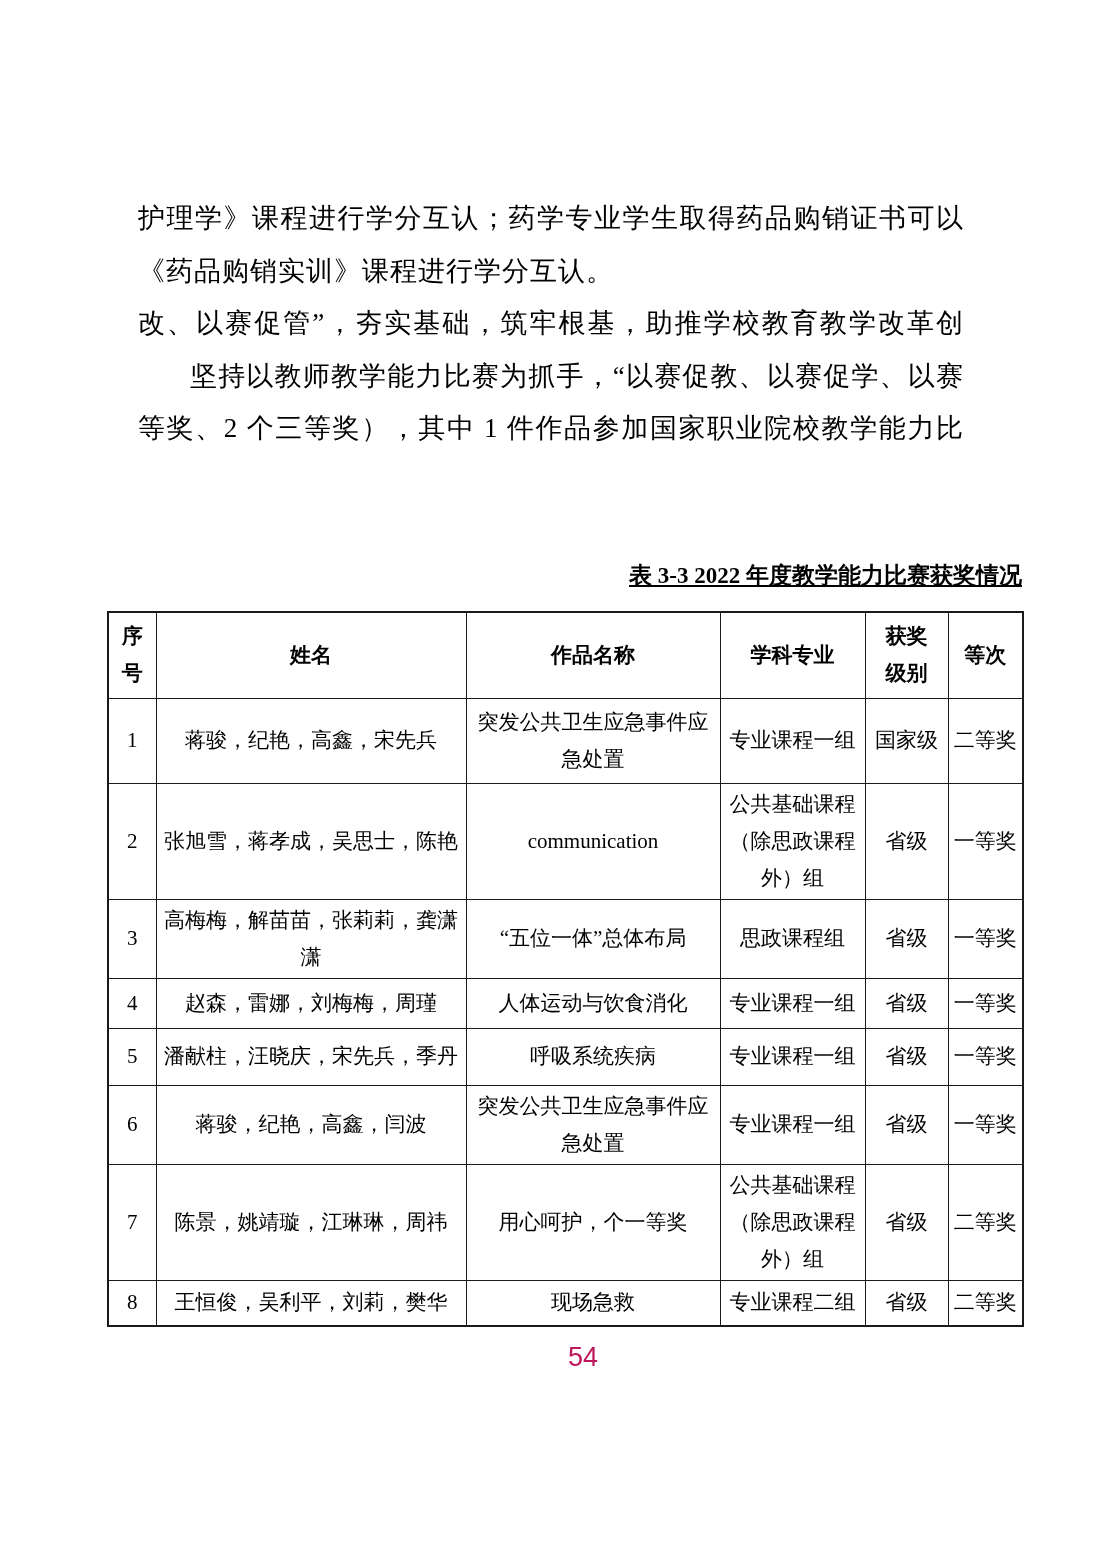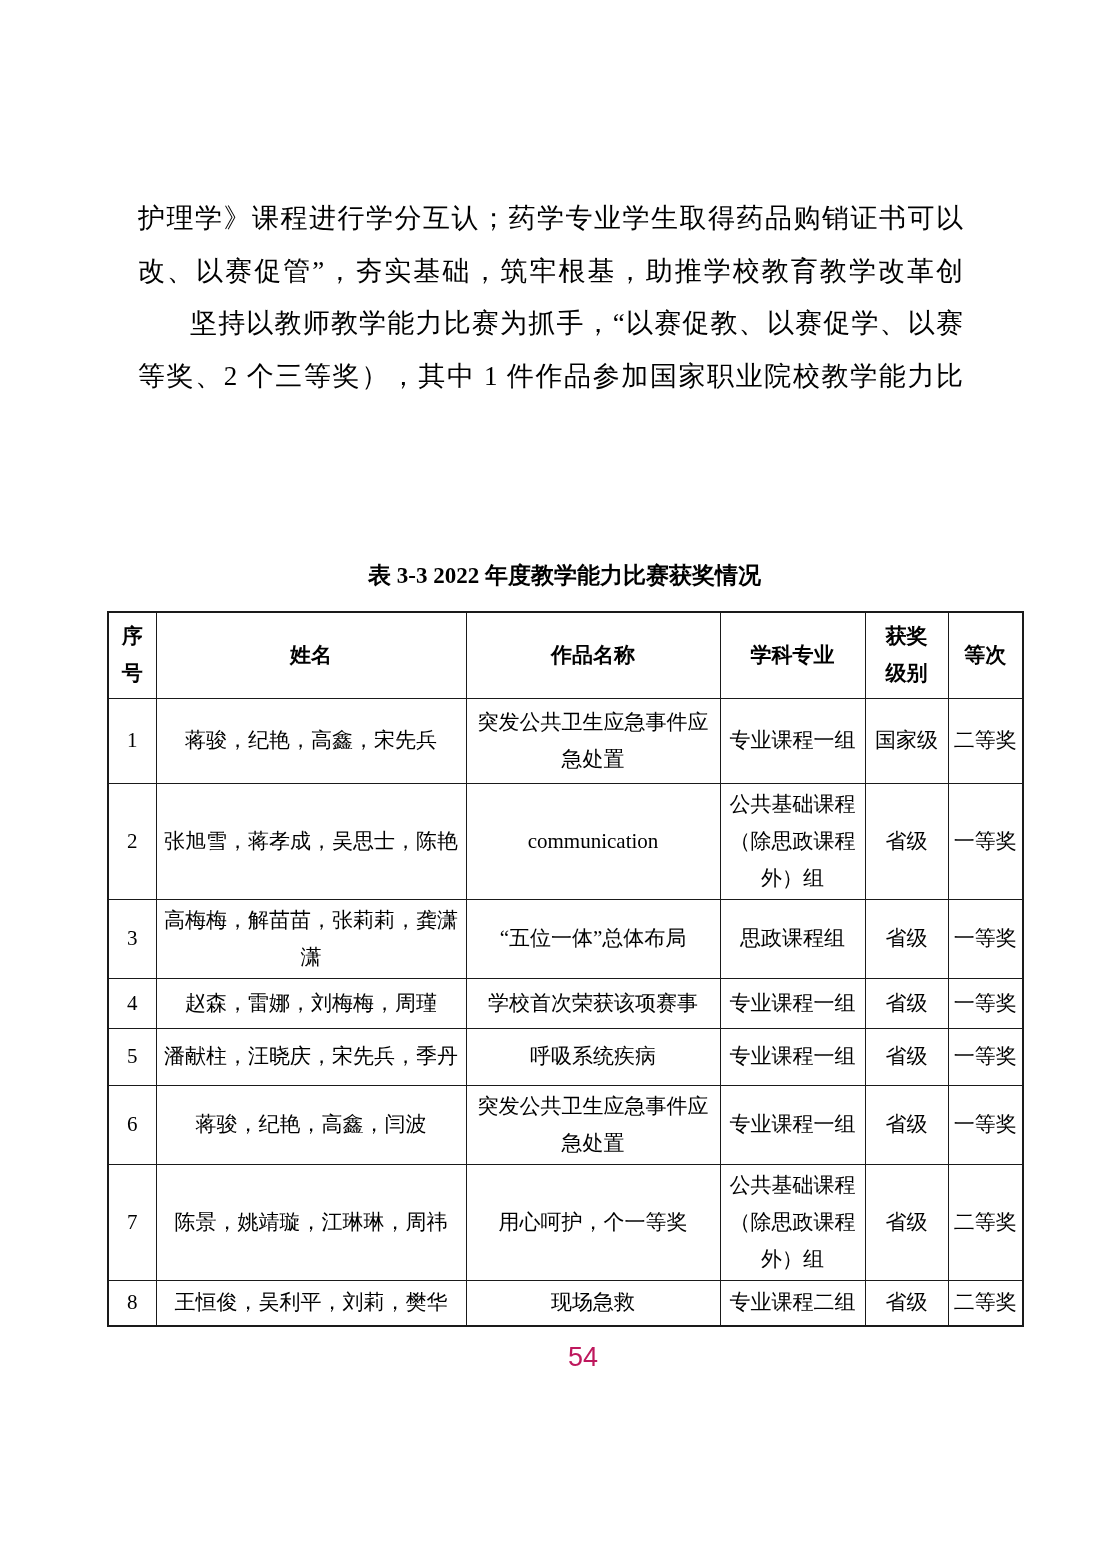--- a/index.html
+++ b/index.html
@@ -38,24 +38,25 @@
   }
   .line.indent {
     text-indent: 52px;
   }
   
   .tbl-caption {
     position: absolute;
     left: 107px;
     top: 561px;
     width: 915px;
-    text-align: center;
+    text-align: right;
     font-weight: bold;
     font-size: 23px;
     line-height: 30px;
+    text-decoration: underline;
   }
   
   .tbl-wrap {
     position: absolute;
     left: 107px;
     top: 611px;
     width: 915px;
   }
   table.award {
     width: 915px;
@@ -98,20 +99,21 @@
     margin-left: 32px;
   }
 </style>
 </head>
 <body>
 
 <div class="page">
 
   <div class="body-text">
     <div class="line stretch">护理学》课程进行学分互认；药学专业学生取得药品购销证书可以与</div>
+    <div class="line">《药品购销实训》课程进行学分互认。</div>
     <div class="line stretch">改、以赛促管”，夯实基础，筑牢根基，助推学校教育教学改革创新。</div>
     <div class="line stretch indent">坚持以教师教学能力比赛为抓手，“以赛促教、以赛促学、以赛促</div>
     <div class="line stretch">等奖、2 个三等奖），其中 1 件作品参加国家职业院校教学能力比赛</div>
   </div>
 
   <div class="tbl-caption">表 3-3 2022 年度教学能力比赛获奖情况</div>
 
   <div class="tbl-wrap">
     <table class="award">
       <colgroup>
@@ -158,21 +160,21 @@
           <td>3</td>
           <td>高梅梅，解苗苗，张莉莉，龚潇潇</td>
           <td>“五位一体”总体布局</td>
           <td>思政课程组</td>
           <td>省级</td>
           <td>一等奖</td>
         </tr>
         <tr class="r4">
           <td>4</td>
           <td>赵森，雷娜，刘梅梅，周瑾</td>
-          <td>学校首次荣获该项赛事</td>
+          <td>人体运动与饮食消化</td>
           <td>专业课程一组</td>
           <td>省级</td>
           <td>一等奖</td>
         </tr>
         <tr class="r5">
           <td>5</td>
           <td>潘献柱，汪晓庆，宋先兵，季丹</td>
           <td>呼吸系统疾病</td>
           <td>专业课程一组</td>
           <td>省级</td>

